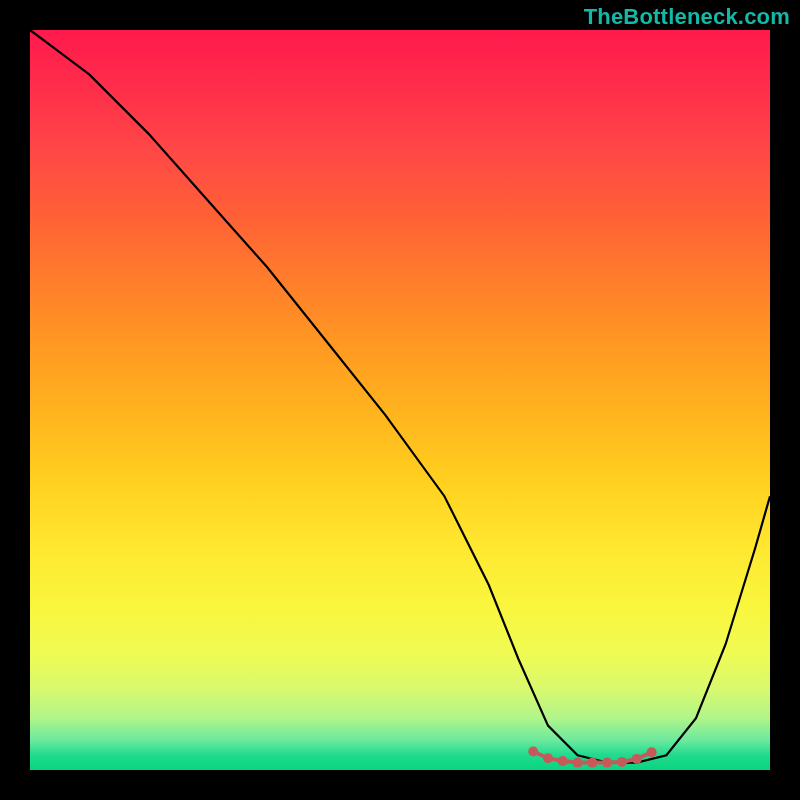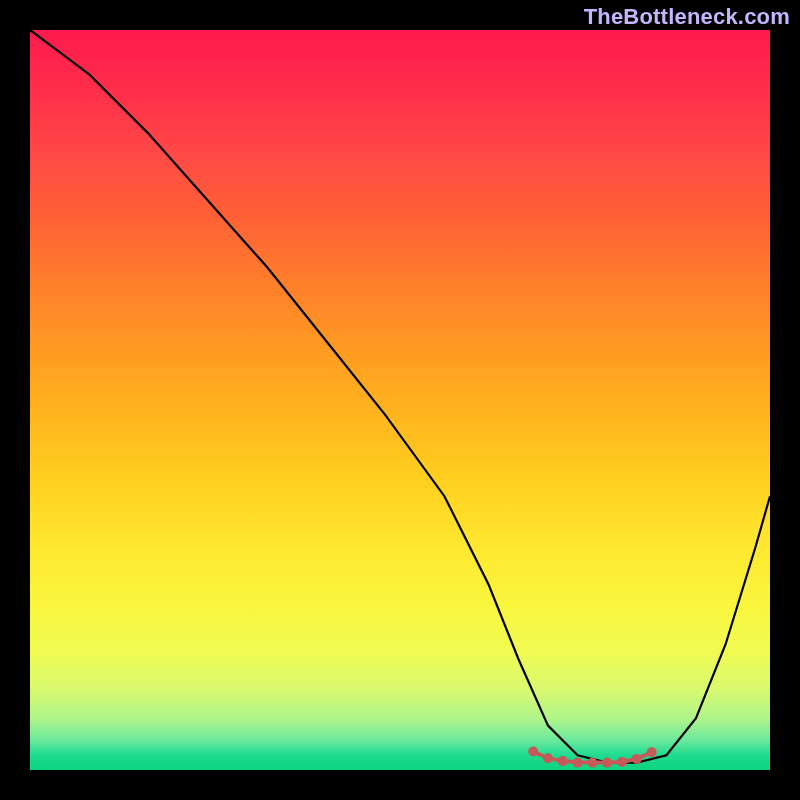--- a/index.html
+++ b/index.html
@@ -14,21 +14,21 @@
   .frame {
     position: relative;
     width: 800px;
     height: 800px;
     background: #000;
   }
   .watermark {
     position: absolute;
     top: 4px;
     right: 10px;
-    color: #c4b5fd;
+    color: #14b8a6;
     font-size: 22px;
     font-weight: 600;
     letter-spacing: 0.2px;
     z-index: 10;
   }
   .plot-area {
     position: absolute;
     left: 30px;
     top: 30px;
     width: 740px;

